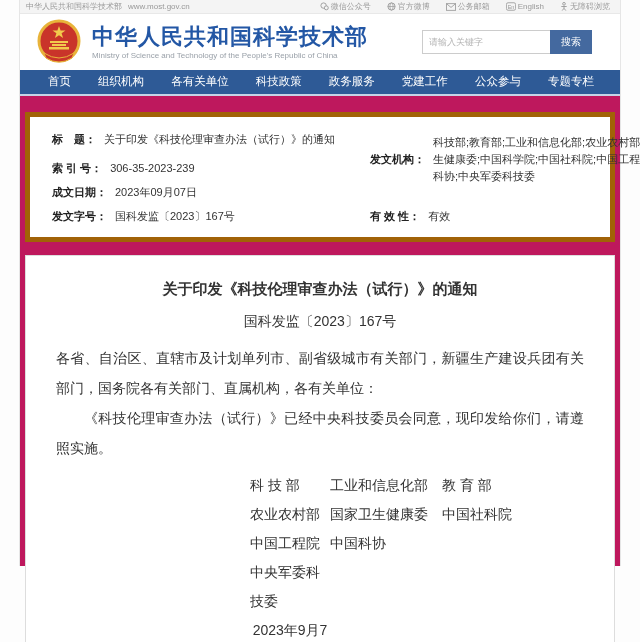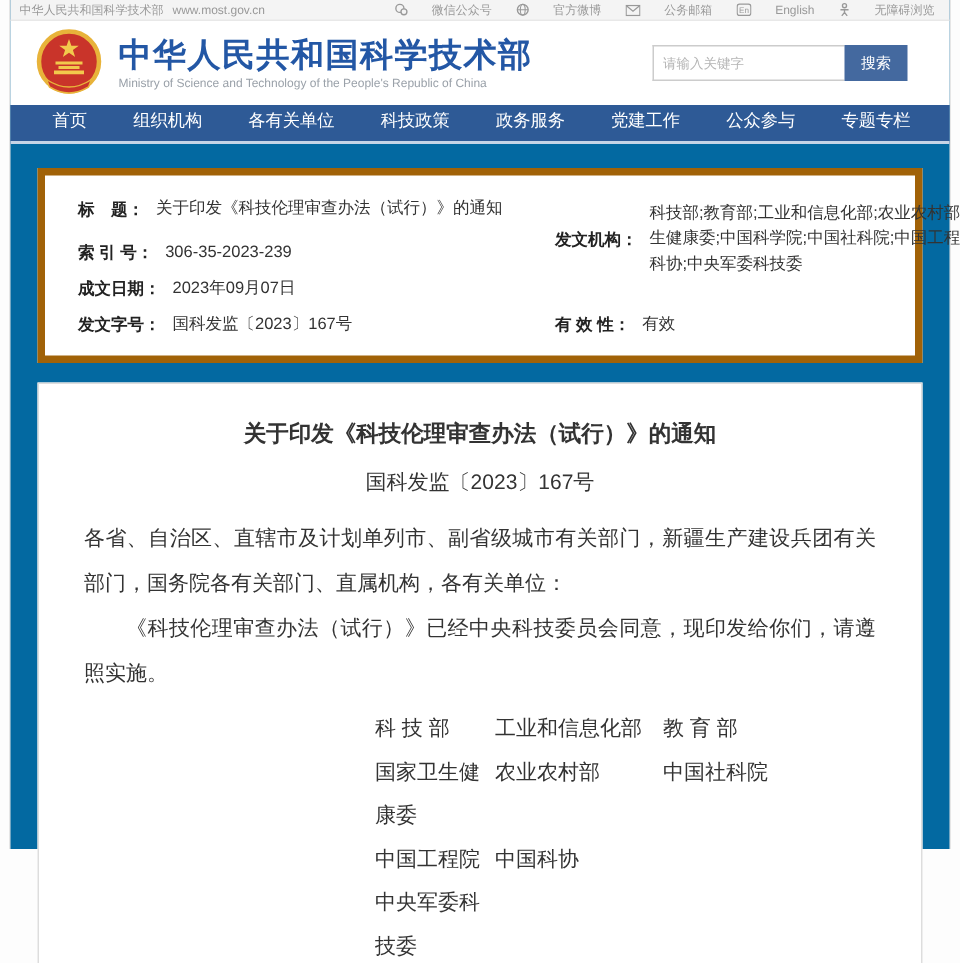--- a/index.html
+++ b/index.html
@@ -4,41 +4,41 @@
 <style>
   * { margin: 0; padding: 0; box-sizing: border-box; }
   html, body { width: 640px; height: 642px; overflow: hidden; }
   body {
     font-family: "Liberation Sans", "DejaVu Sans", sans-serif;
     background: #fdfdfd;
     color: #333;
   }
   .page-column {
     height: 566px;
-    margin: 0 6px;
-    background: #0369a1;
+    margin: 0 19px;
+    background: #be185d;
     border-left: 1px solid #e6e6e6;
     border-right: 1px solid #e6e6e6;
   }
   
   .topbar {
     height: 14px;
     background: #f4f4f4;
     border-bottom: 1px solid #e8e8e8;
     display: flex;
     align-items: center;
     justify-content: space-between;
     padding: 0 10px 0 6px;
     font-size: 8px;
     color: #999;
     white-space: nowrap;
   }
   .topbar-left { display: flex; gap: 6px; align-items: center; }
   .topbar-right { display: flex; gap: 16px; align-items: center; }
-  .topbar-link { display: flex; gap: 16px; align-items: center; cursor: pointer; }
+  .topbar-link { display: flex; gap: 2px; align-items: center; cursor: pointer; }
   .topbar-link svg { display: block; }
   
   .header {
     height: 56px;
     background: #fff;
     display: flex;
     align-items: center;
     padding-left: 16px;
   }
   .emblem { width: 46px; height: 46px; flex: 0 0 auto; }
@@ -259,22 +259,22 @@
     <div class="doc-title">关于印发《科技伦理审查办法（试行）》的通知</div>
     <div class="doc-number">国科发监〔2023〕167号</div>
     <div class="doc-body">
       <div>各省、自治区、直辖市及计划单列市、副省级城市有关部门，新疆生产建设兵团有关部门，国务院各有关部门、直属机构，各有关单位：</div>
       <div class="doc-para-indent">《科技伦理审查办法（试行）》已经中央科技委员会同意，现印发给你们，请遵照实施。</div>
     </div>
     <div class="sig-grid">
       <span>科 技 部</span>
       <span>工业和信息化部</span>
       <span>教 育 部</span>
+      <span>农业农村部</span>
       <span>国家卫生健康委</span>
-      <span>农业农村部</span>
       <span>中国社科院</span>
       <span>中国工程院</span>
       <span>中国科协</span>
       <span></span>
       <span>中央军委科技委</span>
       <span></span>
       <span></span>
       <span class="sig-date">2023年9月7日</span>
       <span></span>
     </div>

